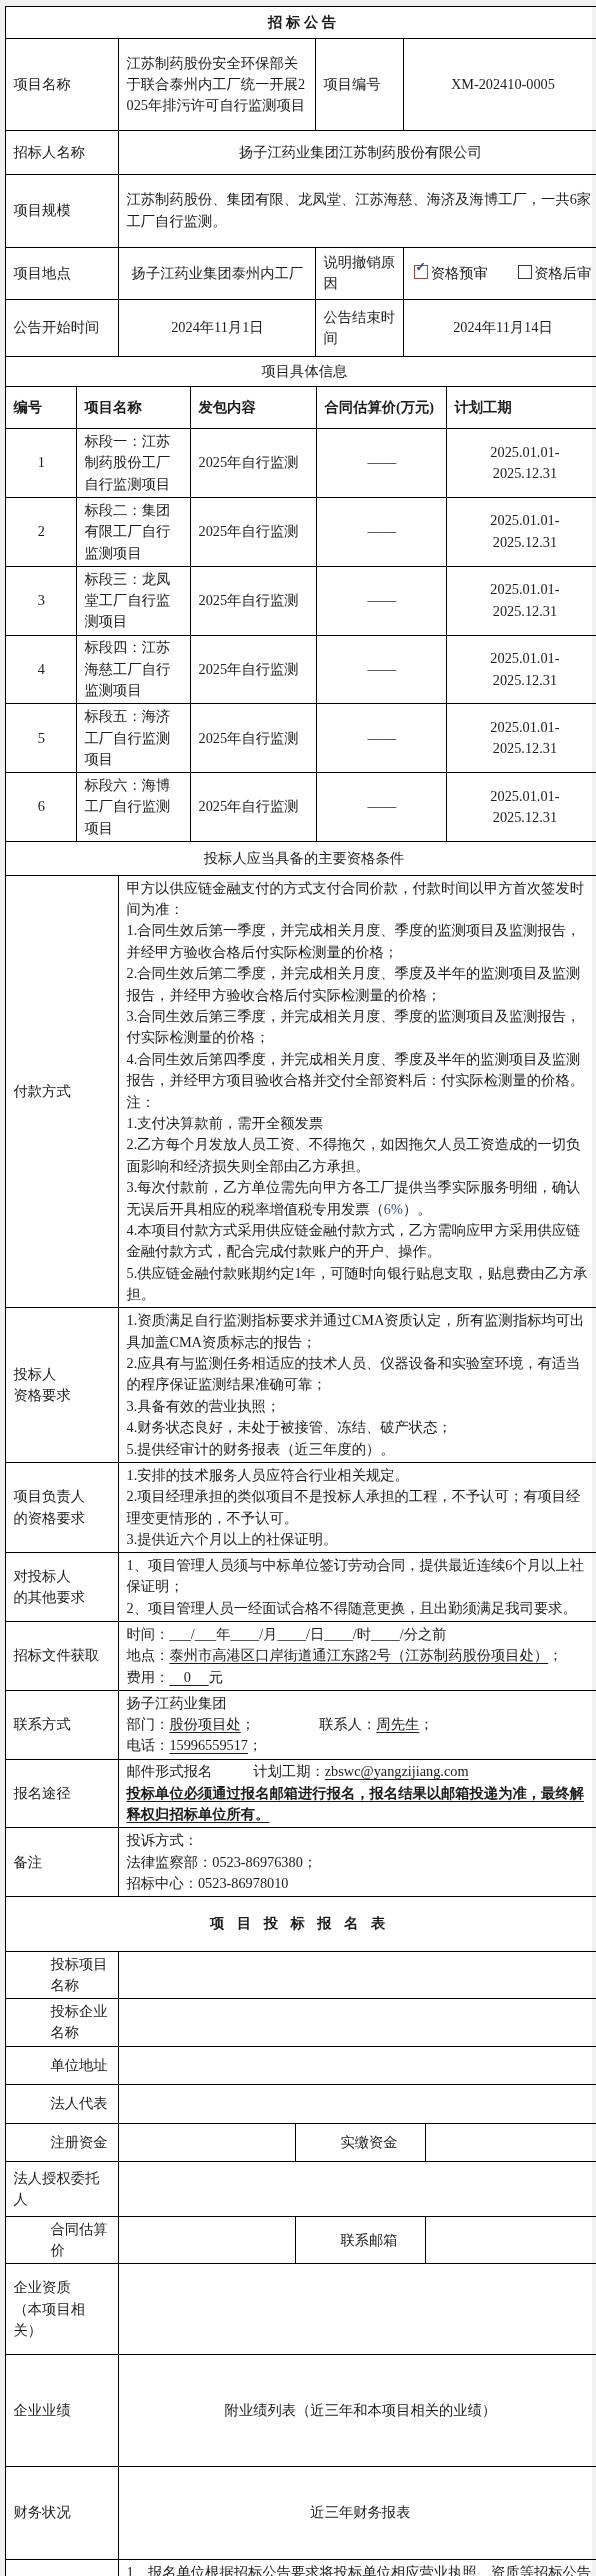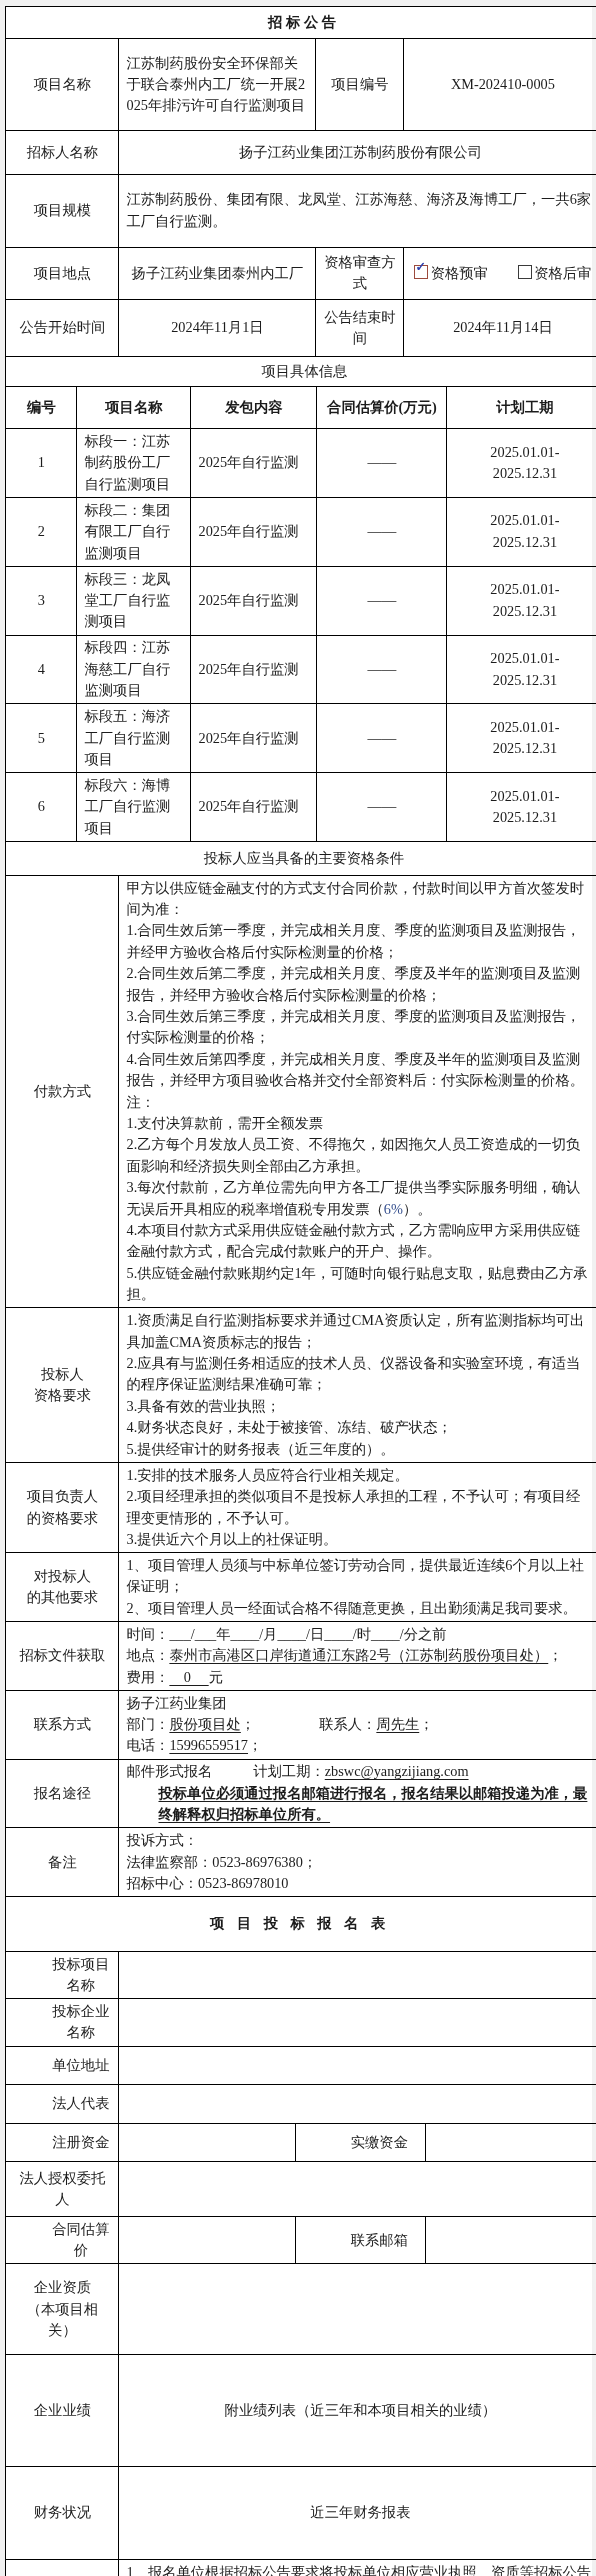--- a/index.html
+++ b/index.html
@@ -3,27 +3,27 @@
 <meta charset="utf-8">
 <style>
   html,body{margin:0;padding:0;background:#f1f1f1;}
   .page{width:597px;box-sizing:border-box;padding:6.3px 5.4px;background:#f1f1f1;
         font-family:"Liberation Serif","DejaVu Serif",serif;color:#1c1c1c;}
   .doc{background:#fff;}
   table.t{width:100%;border-collapse:collapse;table-layout:fixed;}
   table.t + table.t{margin-top:-0.9px;}
   .t td{border:0.9px solid #000;padding:1.8px 7.1px;vertical-align:middle;
         font-size:14.3px;line-height:21.4px;word-break:break-all;}
-  .label{text-align:center;}
+  .label{}
   .center{text-align:center;}
   .pre{white-space:pre-line;}
   .doc-title{font-size:23px;font-weight:700;text-align:center;height:27px;letter-spacing:3.6px;line-height:27px;}
   .form-title{font-size:26px;font-weight:700;text-align:center;letter-spacing:12.5px;height:50px;line-height:50px;}
   .u{text-decoration:underline;text-underline-offset:2.7px;}
-  .bold-u{font-weight:700;text-decoration:underline;text-underline-offset:2.7px;margin-left:32px;}
+  .bold-u{font-weight:700;text-decoration:underline;text-underline-offset:2.7px;}
   .pct{color:#36508f;}
   .gap-wide{display:inline-block;width:64px;}
   .gap-mid{display:inline-block;width:41px;}
   
   .cb{display:inline-block;width:11.6px;height:11.6px;border:0.9px solid #9c4a3c;position:relative;
       vertical-align:-0.9px;margin-right:2.7px;background:#fff;}
   .cb-empty{display:inline-block;width:11.6px;height:11.6px;border:0.9px solid #3a3a3a;
       vertical-align:-0.9px;margin-right:2.7px;background:#fff;}
   .cb .mk{position:absolute;left:0px;top:-5.4px;color:#2b3fae;font-weight:700;font-size:12.5px;line-height:12.5px;}
   .qual-gap{display:inline-block;width:30px;}
@@ -71,21 +71,21 @@
         <td class="label">招标人名称</td>
         <td colspan="3" class="center">扬子江药业集团江苏制药股份有限公司</td>
       </tr>
       <tr class="h-scale">
         <td class="label">项目规模</td>
         <td colspan="3">江苏制药股份、集团有限、龙凤堂、江苏海慈、海济及海博工厂，一共6家工厂自行监测。</td>
       </tr>
       <tr class="h-loc">
         <td class="label">项目地点</td>
         <td class="center">扬子江药业集团泰州内工厂</td>
-        <td class="label">资格审查方式</td>
+        <td class="label">说明撤销原因</td>
         <td class="center">
           <span><span class="cb"><span class="mk">✓</span></span><span>资格预审</span></span><span class="qual-gap"></span><span><span class="cb-empty"></span><span>资格后审</span></span>
         </td>
       </tr>
       <tr class="h-time">
         <td class="label">公告开始时间</td>
         <td class="center">2024年11月1日</td>
         <td class="label">公告结束时间</td>
         <td class="center">2024年11月14日</td>
       </tr>

